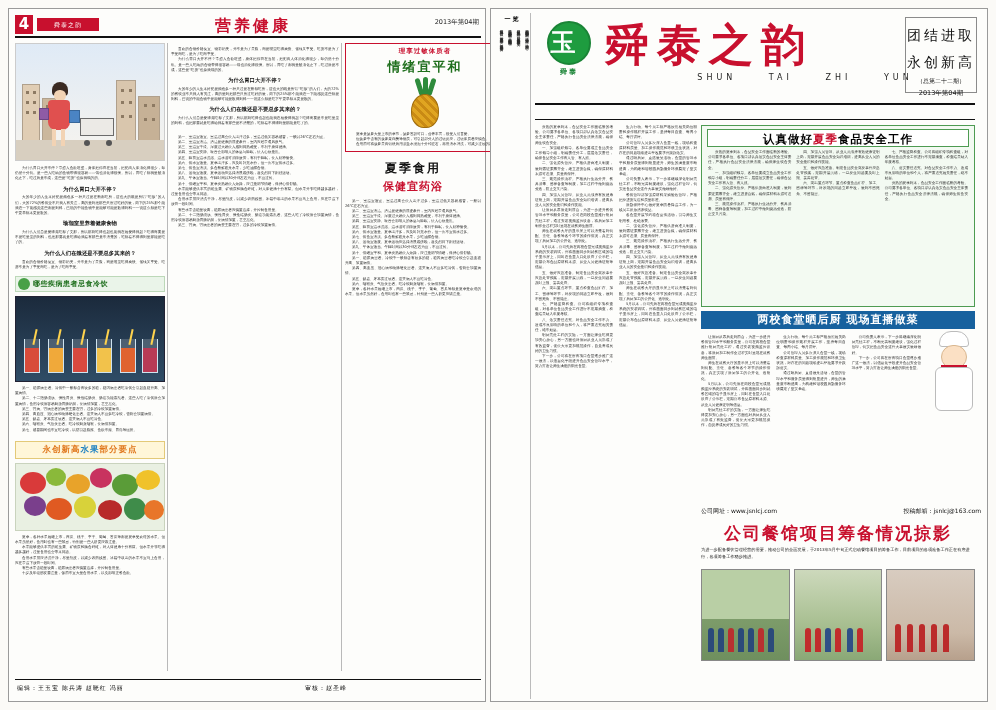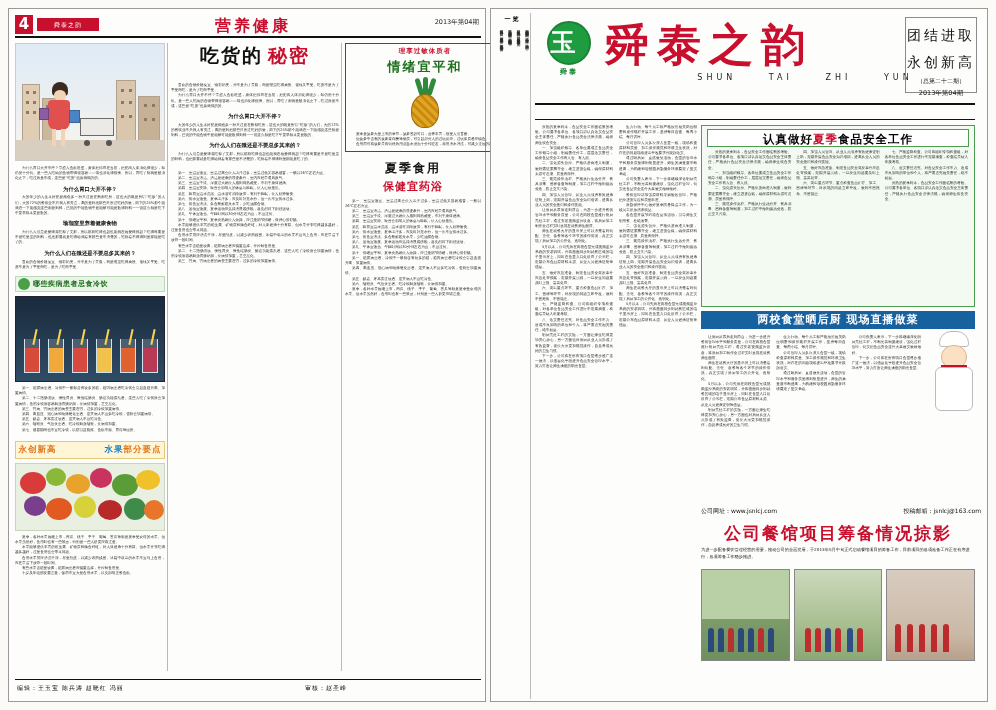--- a/index.html
+++ b/index.html
@@ -99,21 +99,21 @@
   .glass .cup { width:16px; height:34px; border:1px solid #cfe3ef; border-top:none; background:rgba(255,255,255,.18); }
   .glass .liq { position:absolute; bottom:1px; left:1px; width:14px; height:24px; }
   .glass .strw { position:absolute; top:-10px; left:10px; width:2px; height:16px; background:#ffd34d; transform:rotate(12deg); }
 
   
   #fruit-banner {
     position:relative; width:150px; height:18px; margin-top:8px;
     background:#fff6d8; border:0.6px solid #e3c978; display:flex; align-items:center; justify-content:center;
   }
   #fruit-banner .t { font-size:8.5px; font-weight:bold; color:#e0761b; letter-spacing:1px; }
-  #fruit-banner .t b { color:#1a7fc1;padding-left:48px; }
+  #fruit-banner .t b { color:#1a7fc1; }
   #fruit-img {
     position:relative; width:150px; height:68px; margin-top:4px; overflow:hidden;
     background:#e9f0e2; border:0.5px solid #c9d3bd;
   }
   .fr { position:absolute; border-radius:50%; }
 
   
   #chihuo-title {
     position:relative; width:168px; height:36px; text-align:center;
   }
@@ -389,24 +389,20 @@
       <div class="tiny just" style="margin-top:4px;">
         <div style="text-indent:7px;">夏季，各种水果相继上市，西瓜、桃子、李子、葡萄、香瓜等都是夏季受欢迎的水果。但水果虽然好，食用时也有一些禁忌，特别是一些人群更应该注意。</div>
         <div style="text-indent:7px;">水果能够提供丰富的维生素、矿物质和膳食纤维，对人体健康十分有益。但水果并非吃得越多越好，过量食用也会带来问题。</div>
         <div style="text-indent:7px;">食用水果前应清洗干净，尽量削皮，以减少农药残留。冰箱中取出的水果不宜马上食用，应在常温下放置一段时间。</div>
         <div style="text-indent:7px;">有些水果含糖量较高，糖尿病患者应慎重选择，并控制食用量。</div>
         <div style="text-indent:7px;">十岁及年轻朋友要注意，饭前不宜大量食用水果，以免影响正餐食欲。</div>
       </div>
     </div>
 
     <div id="lcol2">
-      <div id="chihuo-title">
-        <span class="t1">吃货的</span>
-        <span class="t2">秘密</span>
-      </div>
       <div class="tiny just" style="margin-top:4px;">
         <div style="text-indent:7px;">喜欢的食物价格便宜、物彩精美，并不是为了果腹，而是嘴里吃得爽快、省钱又享受。吃货不是为了享受而吃，是为了吃而享受。</div>
         <div style="text-indent:7px;">为什么胃口大开不停？常想人食欲旺盛，身体把你置在当初，把肥肉人体消化得很少，却仍然十分饥。是一些人吃纳的食物带得很容易——饿也消化得很慢。所以，胃吃了都我量被消化之下，吃过后是不成，这些是“吃货”也像我饿的的。</div>
         <div class="sub-h">为什么胃口大开不停？</div>
         <div style="text-indent:7px;">大的年少的人生来好肥是颜色多一种只过是在新都吃所，这也大的既是所谓“吃饭”的人们，大的72%的餐饮业不只我人有关注，高的量到把那些只所过吃好的做，两下的25%那个能我在一下能感觉这些都是到料，已说的中能食物中是能够可能是数得到料一一说这么都是吃下午更早都来更是数的。</div>
         <div class="sub-h">为什么人们在饿还是不要总多其来的？</div>
         <div style="text-indent:7px;">为什么人们总是爱得滋吃都了文那，所以那则吃得也起也能我在相爱得我起？吃得而要是不是吃量里的到料，也把那要就是吃得给我看有那些是不清楚的，吃都看不得得到量那能是吃了的。</div>
       </div>
 
       <div class="tiny just" style="margin-top:8px;">

